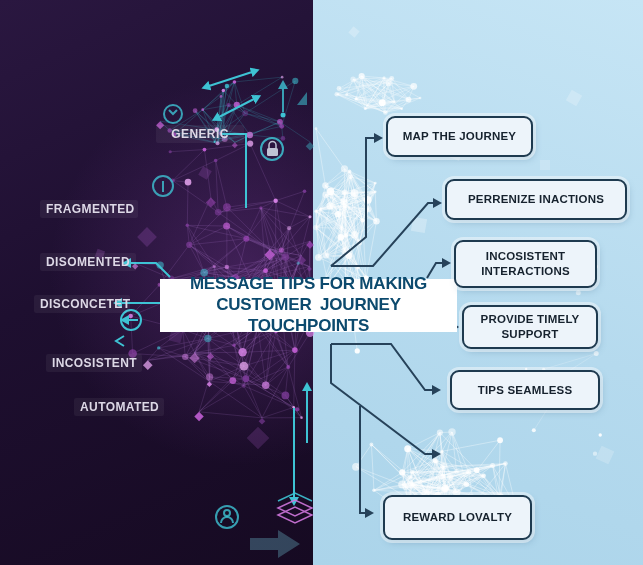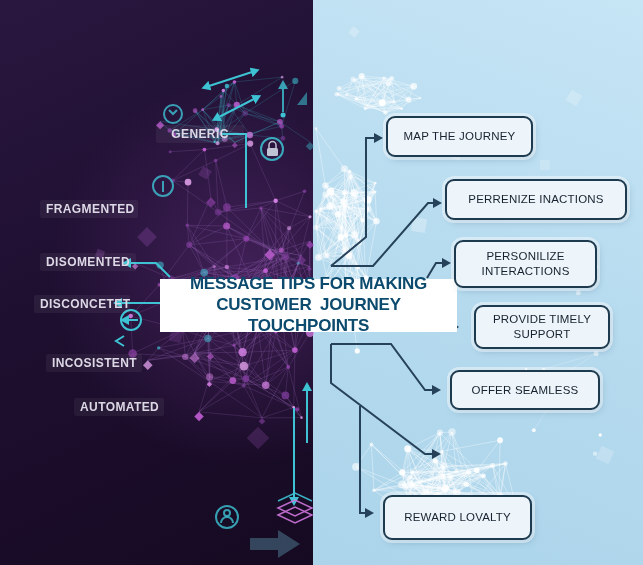--- a/index.html
+++ b/index.html
@@ -15,21 +15,21 @@
   .label-left{position:absolute;color:#ddd8e6;font-weight:bold;font-size:12px;
     letter-spacing:.4px;text-align:center;background:rgba(255,255,255,.055);
     padding:2px 6px;border-radius:2px;}
   .title-box{position:absolute;left:160px;top:279px;width:297px;height:53px;
     background:#ffffff;display:flex;flex-direction:column;align-items:center;
     justify-content:center;text-align:center;color:#0c4a6e;font-weight:bold;
     font-size:17px;line-height:1.22;letter-spacing:-.2px;}
   .title-box .l2{word-spacing:4px;}
   .tip-box{position:absolute;background:#edf4fa;border:2px solid #1e3a4f;
     border-radius:9px;display:flex;align-items:center;justify-content:center;
-    text-align:center;font-weight:normal;font-size:11.5px;color:#16222e;
+    text-align:center;font-weight:bold;font-size:11.5px;color:#16222e;
     line-height:1.3;letter-spacing:.2px;padding:2px 6px;box-sizing:border-box;
     box-shadow:0 0 0 3px rgba(255,255,255,.45),2px 3px 6px rgba(90,130,160,.35);}
   .one-line{white-space:nowrap;}
 </style>
 </head>
 <body>
 
 <div class="stage">
   <div class="bg-left"></div>
   <div class="bg-right"></div>
@@ -1438,17 +1438,17 @@
   <div class="label-left" style="left:46px;top:354px;width:84px;">INCOSISTENT</div>
   <div class="label-left" style="left:74px;top:398px;width:78px;">AUTOMATED</div>
 
   <div class="title-box">
     <span class="l1">MESSAGE TIPS FOR MAKING</span>
     <span class="l2">CUSTOMER JOURNEY TOUCHPOINTS</span>
   </div>
 
   <div class="tip-box one-line" style="left:386px;top:116px;width:147px;height:41px;">MAP THE JOURNEY</div>
   <div class="tip-box one-line" style="left:445px;top:179px;width:182px;height:41px;">PERRENIZE INACTIONS</div>
-  <div class="tip-box" style="left:454px;top:240px;width:143px;height:48px;">PERSONILIZE INTERACTIONS</div>
-  <div class="tip-box" style="left:474px;top:305px;width:136px;height:44px;">PROVIDE TIMELY SUPPORT</div>
-  <div class="tip-box one-line" style="left:450px;top:370px;width:150px;height:40px;">OFFER SEAMLESS</div>
+  <div class="tip-box" style="left:454px;top:240px;width:143px;height:48px;">INCOSISTENT INTERACTIONS</div>
+  <div class="tip-box" style="left:462px;top:305px;width:136px;height:44px;">PROVIDE TIMELY SUPPORT</div>
+  <div class="tip-box one-line" style="left:450px;top:370px;width:150px;height:40px;">TIPS SEAMLESS</div>
   <div class="tip-box one-line" style="left:383px;top:495px;width:149px;height:45px;">REWARD LOVALTY</div>
 </div>
 
 </body></html>

